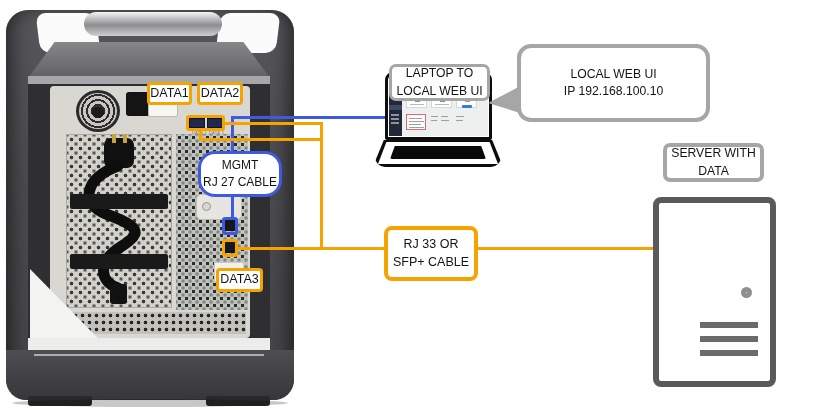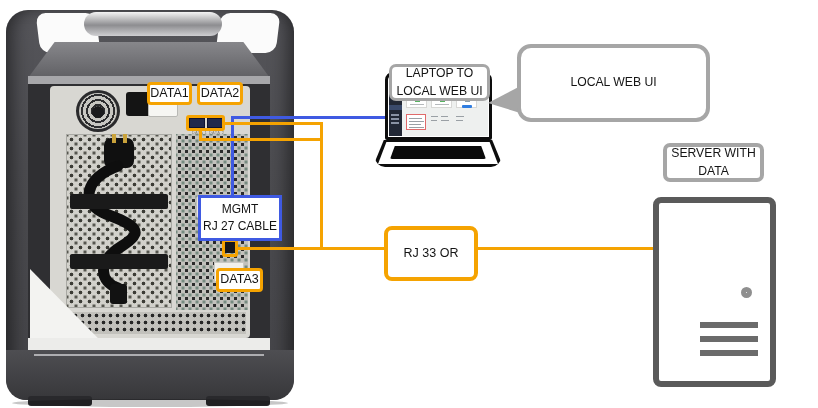--- a/index.html
+++ b/index.html
@@ -60,21 +60,21 @@
   .cable { position:absolute; z-index:5; }
   .c-blue { background:#3f5ae2; }
   .c-orange { background:#f5a301; }
 
   
   .hl { position:absolute; z-index:10; border-radius:3px; background:transparent; }
   .lbl { position:absolute; z-index:10; background:#fff; color:#141414;
          display:flex; flex-direction:column; align-items:center; justify-content:center;
          text-align:center; line-height:1.42; }
   .lbl.orange { border:3px solid #f5a301; border-radius:4px; font-size:12.5px; }
-  .lbl.blue   { border:3.5px solid #3f5ae2; border-radius:0; font-size:12px;margin-top:44px; }
+  .lbl.blue   { border:3.5px solid #3f5ae2; border-radius:17px; font-size:12px; }
   .lbl.gray   { border:3.5px solid #a6a6a6; border-radius:7px; font-size:12.2px; }
   .lbl.bubble { border:4px solid #a6a6a6; border-radius:14px; font-size:12.2px; line-height:1.4; }
 
   
   .laptop-screen { left:385px; top:72px; width:107px; height:68px; background:#fff;
                    border:3px solid #0d0d0d; border-radius:8px 8px 2px 2px; z-index:6; }
   .mini { position:absolute; left:389px; top:76px; width:99px; height:60px; background:#eef0ef; z-index:7; overflow:hidden; }
   .mini-top { position:absolute; left:0; top:0; width:100%; height:5px; background:#25252d; }
   .mini-top i { position:absolute; top:2px; height:1.5px; width:6px; background:#98a0ac; }
   .mini-side { position:absolute; left:0; top:5px; width:13px; bottom:0; background:#222835; }
@@ -179,35 +179,37 @@
   </div>
   <div class="lbl blue" style="left:198px; top:151px; width:84px; height:46px;">
     <span>MGMT</span>
     <span>RJ 27 CABLE</span>
   </div>
   <div class="lbl orange" style="left:216px; top:268px; width:47px; height:24px;">
     <span>DATA3</span>
   </div>
   <div class="lbl orange" style="left:384px; top:226px; width:94px; height:55px; border-width:4px; border-radius:8px;">
     <span>RJ 33 OR</span>
+    <span>SFP+ CABLE</span>
   </div>
   <div class="lbl gray" style="left:389px; top:16px; width:101px; height:37px;margin-top:48px;">
     <span>LAPTOP TO</span>
     <span>LOCAL WEB UI</span>
   </div>
   <div class="lbl gray" style="left:663px; top:143px; width:101px; height:39px; border-width:4px;">
     <span>SERVER WITH</span>
     <span>DATA</span>
   </div>
 
   <svg class="tail-svg" viewBox="0 0 56 46">
     <polygon points="8,29 52,6 50,42" fill="#a6a6a6"></polygon>
   </svg>
   <div class="lbl bubble" style="left:517px; top:44px; width:193px; height:78px; z-index:10;">
     <span>LOCAL WEB UI</span>
+    <span>IP 192.168.100.10</span>
   </div>
 
   <div class="abs laptop-screen"></div>
   <div class="mini">
     <div class="mini-top">
       <i style="right:26px;"></i>
         <i style="right:16px;"></i>
         <i style="right:5px;"></i>
     </div>
     <div class="mini-side">

